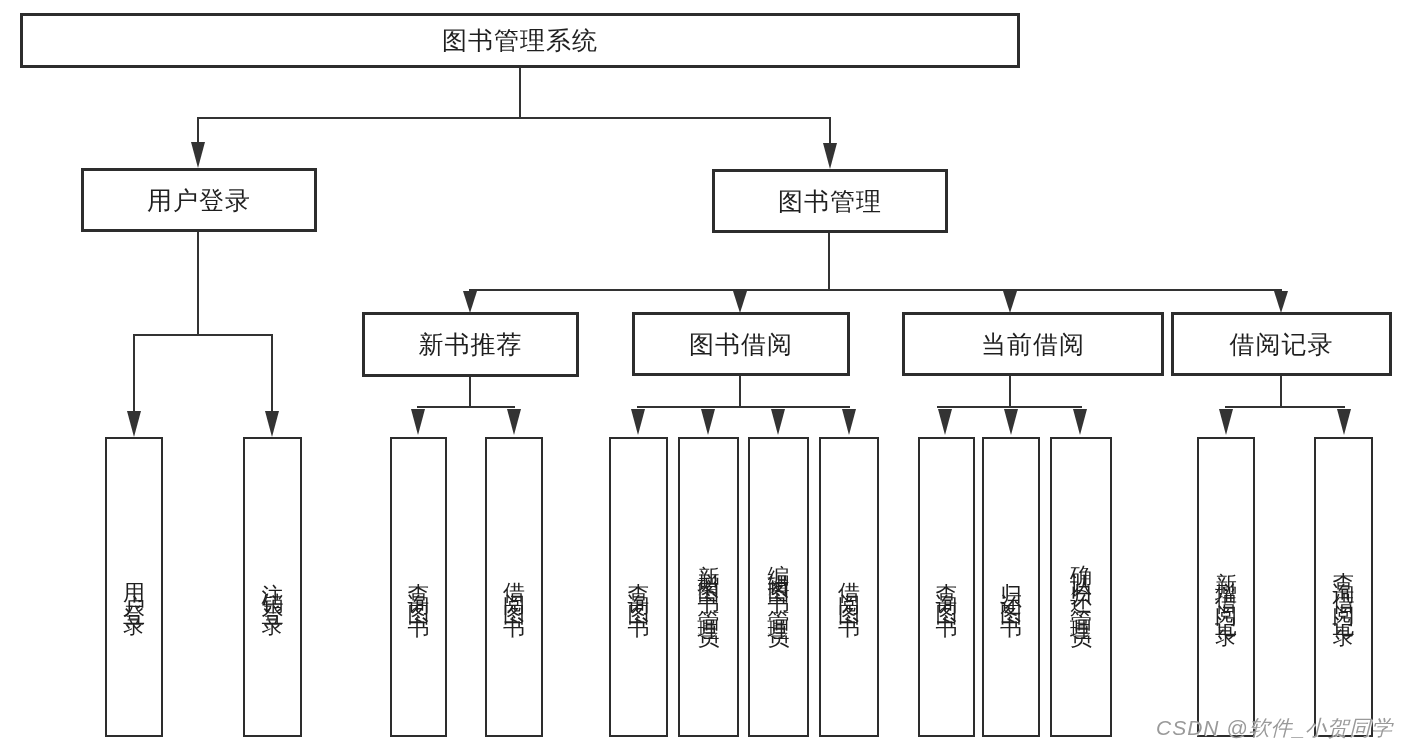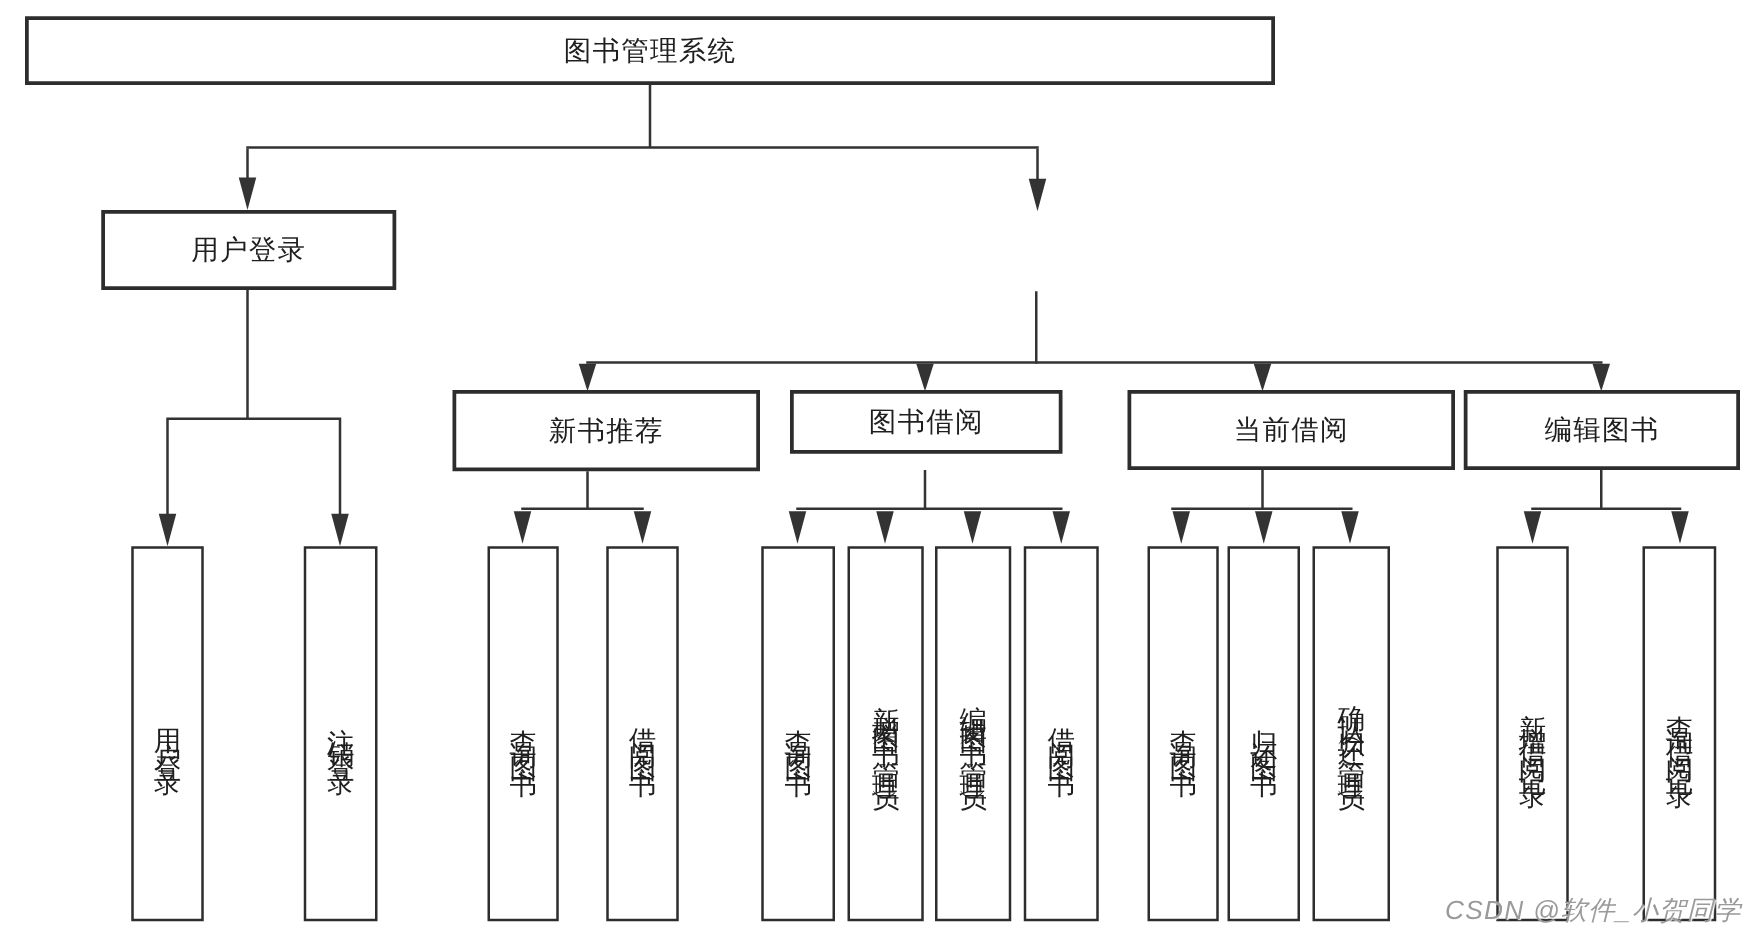--- a/index.html
+++ b/index.html
@@ -11,30 +11,30 @@
     overflow:hidden;
   }
   
   .bx{
     position:absolute;
     box-sizing:border-box;
     background:#fff;
     border:3px solid #2d2d2d;
     display:flex;align-items:center;justify-content:center;
     color:#1f1f1f;
-    font-size:22px;
+    font-size:25px;
     letter-spacing:1px;
     text-align:center;
     white-space:nowrap;
   }
   .root{left:20px;top:13px;width:1000px;height:55px;}
   .l2a{left:81px;top:168px;width:236px;height:64px;}
   .l2b{left:712px;top:169px;width:236px;height:64px;}
-  .l3a{left:362px;top:312px;width:246px;height:65px;}
-  .l3b{left:632px;top:312px;width:218px;height:51px;}
+  .l3a{left:362px;top:312px;width:217px;height:65px;}
+  .l3b{left:632px;top:312px;width:218px;height:64px;}
   .l3c{left:902px;top:312px;width:262px;height:64px;}
   .l3d{left:1171px;top:312px;width:221px;height:64px;}
   .leaf{
     top:437px;height:300px;
     border-width:2px;
     writing-mode:vertical-rl;
     text-orientation:mixed;
     font-size:22px;
     letter-spacing:11px;
     white-space:nowrap;
@@ -123,39 +123,40 @@
   <div class="bx root">图书管理系统</div>
 
   <div class="vl c1s"></div>
   <div class="hl c1h"></div>
   <div class="vl c1d1"></div>
   <div class="vl c1d2"></div>
   <div class="ah a-l2a"></div>
   <div class="ah a-l2b"></div>
 
   <div class="bx l2a">用户登录</div>
+  <div class="bx l2b">图书管理</div>
 
   <div class="vl c2s"></div>
   <div class="hl c2h"></div>
   <div class="vl c2d1"></div>
   <div class="vl c2d2"></div>
   <div class="ah a-g1a"></div>
   <div class="ah a-g1b"></div>
 
   <div class="vl c3s"></div>
   <div class="hl c3h"></div>
   <div class="ah sm a-l3a"></div>
   <div class="ah sm a-l3b"></div>
   <div class="ah sm a-l3c"></div>
   <div class="ah sm a-l3d"></div>
 
   <div class="bx l3a">新书推荐</div>
   <div class="bx l3b">图书借阅</div>
   <div class="bx l3c">当前借阅</div>
-  <div class="bx l3d">编辑图书</div>
+  <div class="bx l3d">借阅记录</div>
 
   <div class="vl c4s"></div>
   <div class="hl c4h"></div>
   <div class="ah a-g2a"></div>
   <div class="ah a-g2b"></div>
 
   <div class="vl c5s"></div>
   <div class="hl c5h"></div>
   <div class="ah a-g3a"></div>
   <div class="ah a-g3b"></div>

